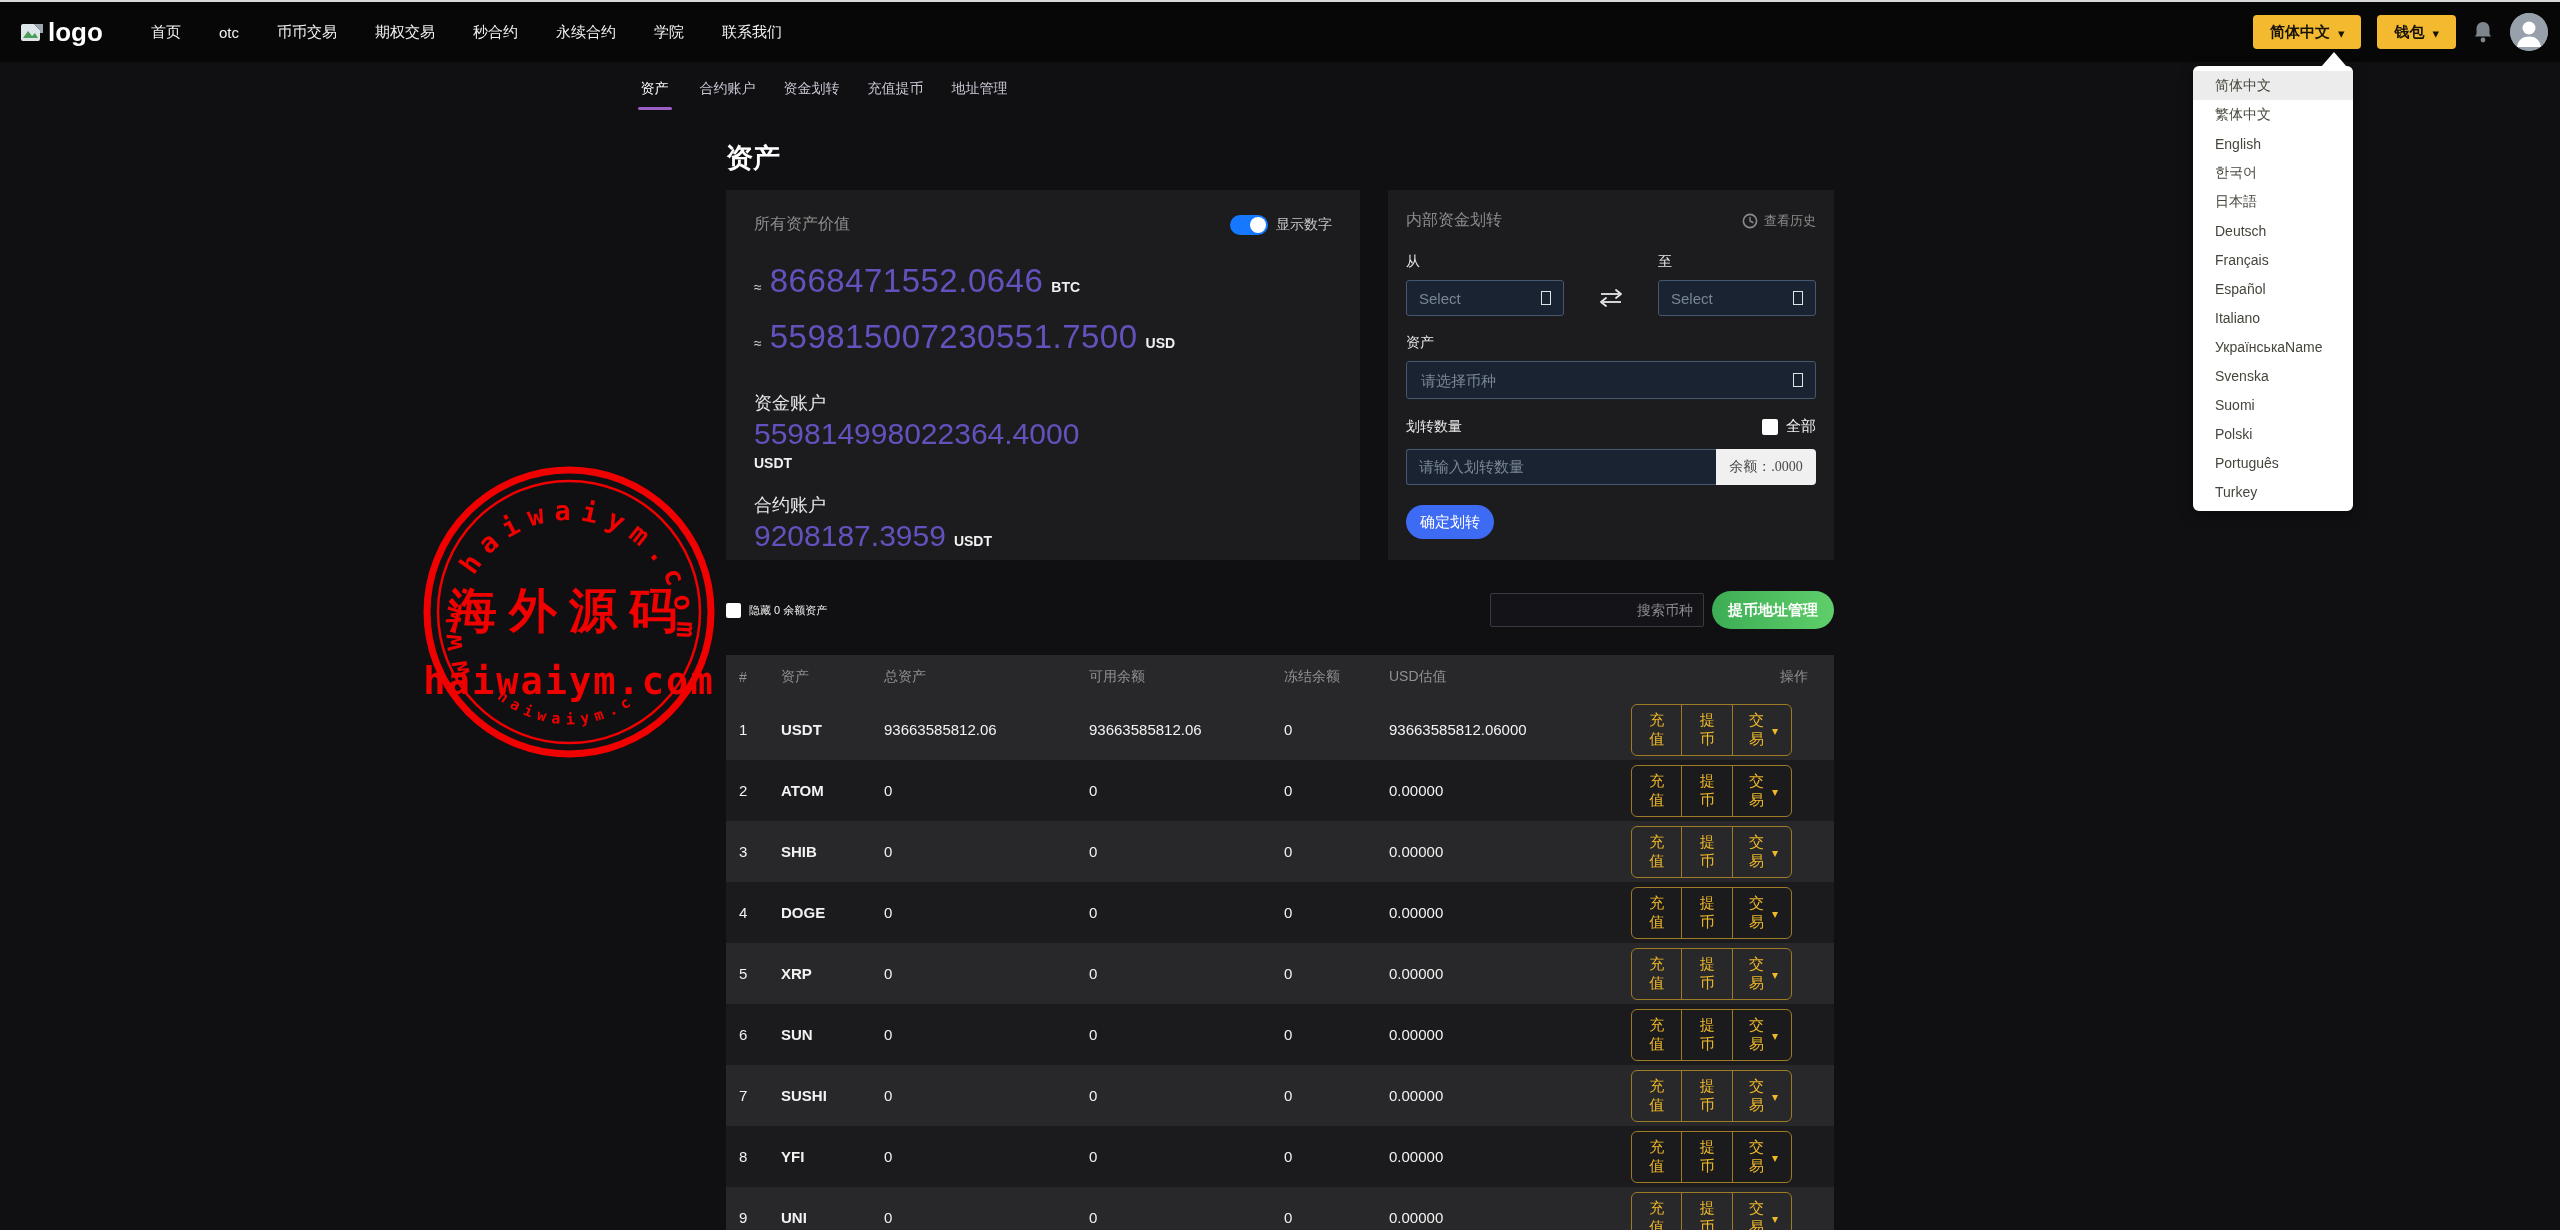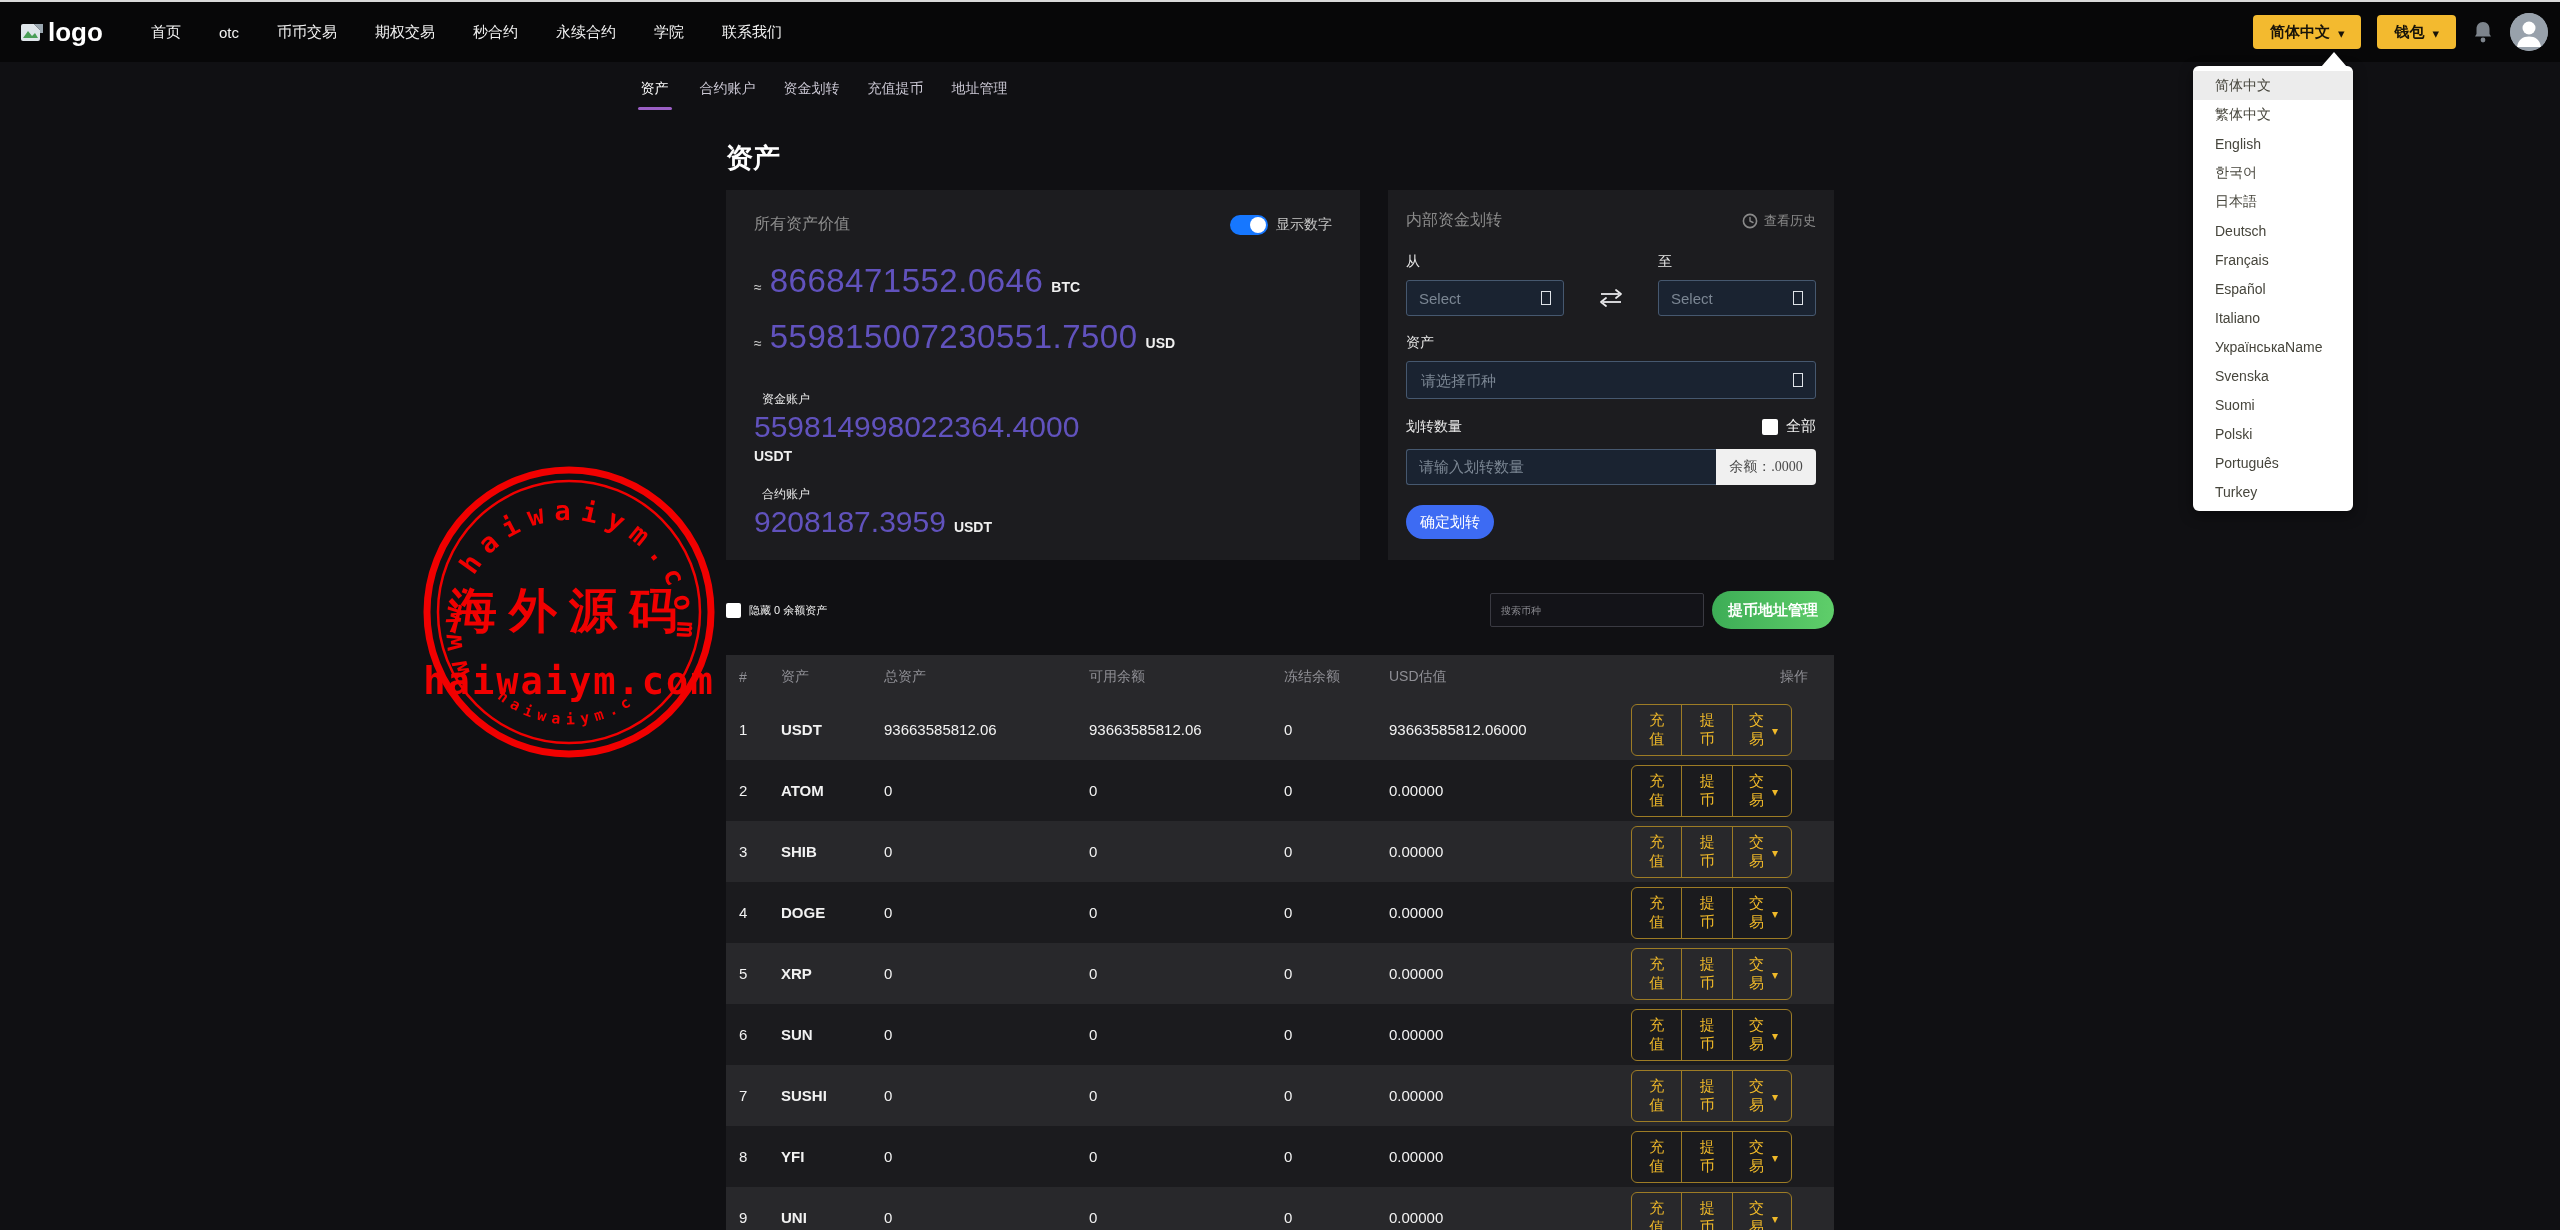--- a/index.html
+++ b/index.html
@@ -50,21 +50,21 @@
   .panel-head .ptitle{font-size:16px;color:#8c8c8c;}
   .toggle-wrap{display:flex;align-items:center;gap:8px;}
   .toggle{width:38px;height:20px;border-radius:10px;background:#1677ff;position:relative;cursor:pointer;}
   .toggle .knob{position:absolute;right:2px;top:2px;width:16px;height:16px;border-radius:50%;background:#fff;}
   .toggle-label{font-size:14px;color:#c8c8c8;}
 
   .val-line{margin-top:6px;display:flex;align-items:baseline;gap:8px;line-height:44px;white-space:nowrap;}
   .approx{font-size:14px;color:#d5d5d5;}
   .big-num{font-size:33px;color:#6152bd;letter-spacing:.5px;}
   .unit{font-size:14px;font-weight:700;color:#f0f0f0;}
-  .acct-label{margin-top:26px;font-size:12px;color:#e8e8e8;margin-left:8px;}
+  .acct-label{margin-top:26px;font-size:18px;color:#e8e8e8;}
   .acct-num{font-size:30px;color:#6152bd;line-height:38px;}
   .acct-unit-line{font-size:14px;font-weight:700;color:#f0f0f0;margin-top:2px;}
   .inline-unit{font-size:14px;font-weight:700;color:#f0f0f0;margin-left:8px;}
 
   .history{display:flex;align-items:center;gap:6px;color:#8a8a8a;font-size:13px;cursor:pointer;}
 
   .form-row{display:flex;align-items:flex-end;justify-content:space-between;margin-top:22px;}
   .field label{display:block;font-size:14px;color:#e8e8e8;margin-bottom:9px;}
   .select-box{width:158px;height:36px;box-sizing:border-box;background:#1a2331;border:1px solid#46586f;border-radius:3px;
     display:flex;align-items:center;justify-content:space-between;padding:0 12px;cursor:pointer;}
@@ -91,21 +91,21 @@
   .submit-btn{margin-top:20px;width:88px;height:34px;border:none;border-radius:17px;background:#3d6bf3;color:#fff;
     font-size:15px;font-family:inherit;cursor:pointer;}
 
   
   .mid-row{margin-top:31px;display:flex;align-items:center;justify-content:space-between;}
   .hidezero{display:flex;align-items:center;gap:8px;cursor:pointer;}
   .hidezero .cb{width:15px;height:15px;}
   .hidezero span{font-size:11px;color:#f2f2f2;}
   .mid-right{display:flex;align-items:center;gap:8px;}
   .search-input{width:214px;height:34px;box-sizing:border-box;background:#131318;border:1px solid #3a3a42;border-radius:2px;
-    padding:8px 10px;color:#cfcfcf;font-size:10px;font-family:inherit;outline:none;}
+    padding:8px 10px;color:#cfcfcf;font-size:14px;font-family:inherit;outline:none;text-align:right;}
   .search-input::placeholder{color:#8a8a90;}
   .green-btn{height:38px;padding:0 16px;border:none;border-radius:19px;background:linear-gradient(90deg,#3dad56,#5fce6a);
     color:#ffffff;font-size:15px;font-weight:700;font-family:inherit;cursor:pointer;}
 
   
   .asset-table{margin-top:26px;}
   .row-grid{display:grid;grid-template-columns:55px 103px 205px 195px 105px 242px 1fr;align-items:center;}
   .thead{height:44px;background:#28282b;color:#8f8f95;font-size:14px;}
   .th:first-child,.td:first-child{padding-left:13px;}
   .th:last-child{text-align:right;padding-right:26px;}

